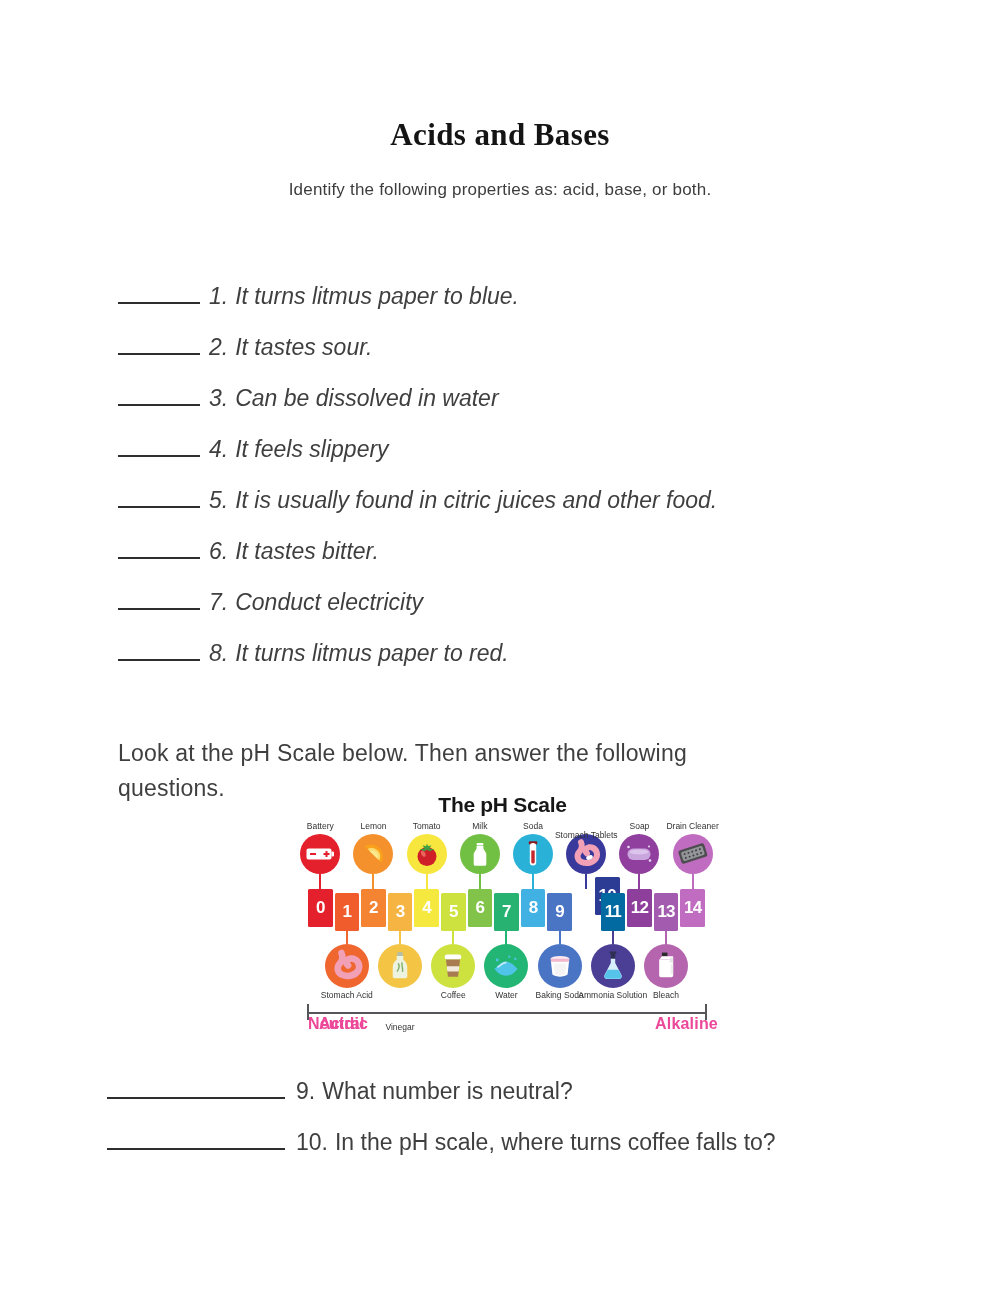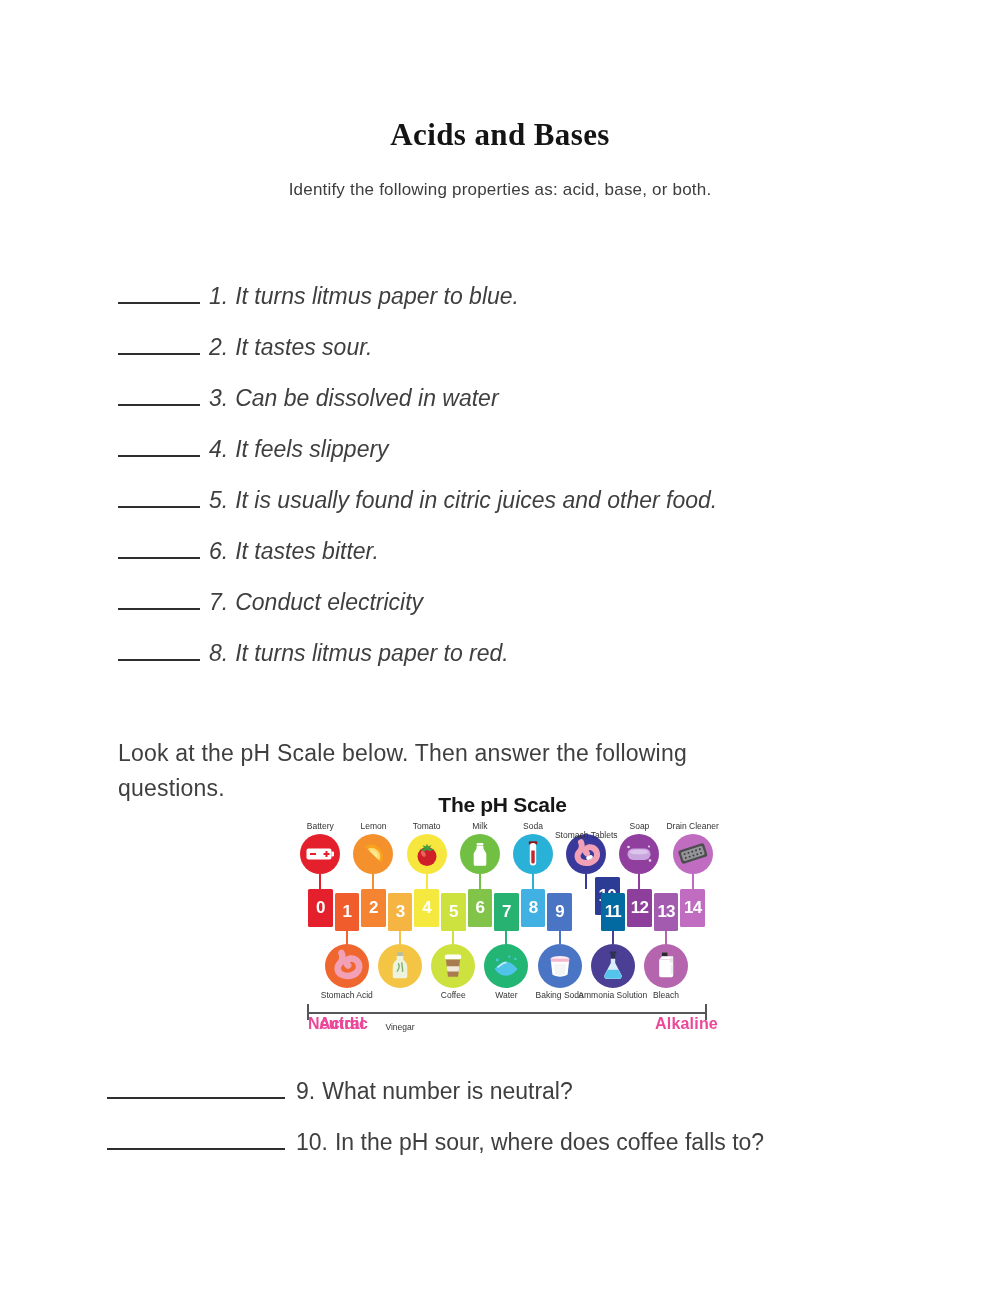--- a/index.html
+++ b/index.html
@@ -243,14 +243,14 @@
       <div class="bracket-tick" style="left: 12px; top: 216px;"></div>
       <div class="bracket-tick" style="left: 410px; top: 216px;"></div>
       <div class="zone-label" style="left: 24px; top: 227px;">Acidic</div>
       <div class="zone-label" style="left: 13px; top: 227px; width: 399px; text-align: left;">Neutral</div>
       <div class="zone-label" style="left: 360px; top: 227px;">Alkaline</div>
     </div>
 </div>
 
 <div id="scale-questions">
     <div class="q-row"><span class="blank sq-blank"></span><span class="q-num">9.</span><span>What number is neutral?</span></div>
-    <div class="q-row"><span class="blank sq-blank"></span><span class="q-num">10.</span><span>In the pH sour, where does coffee falls to?</span></div>
+    <div class="q-row"><span class="blank sq-blank"></span><span class="q-num">10.</span><span>In the pH scale, where turns coffee falls to?</span></div>
   </div>
 
 </body></html>

